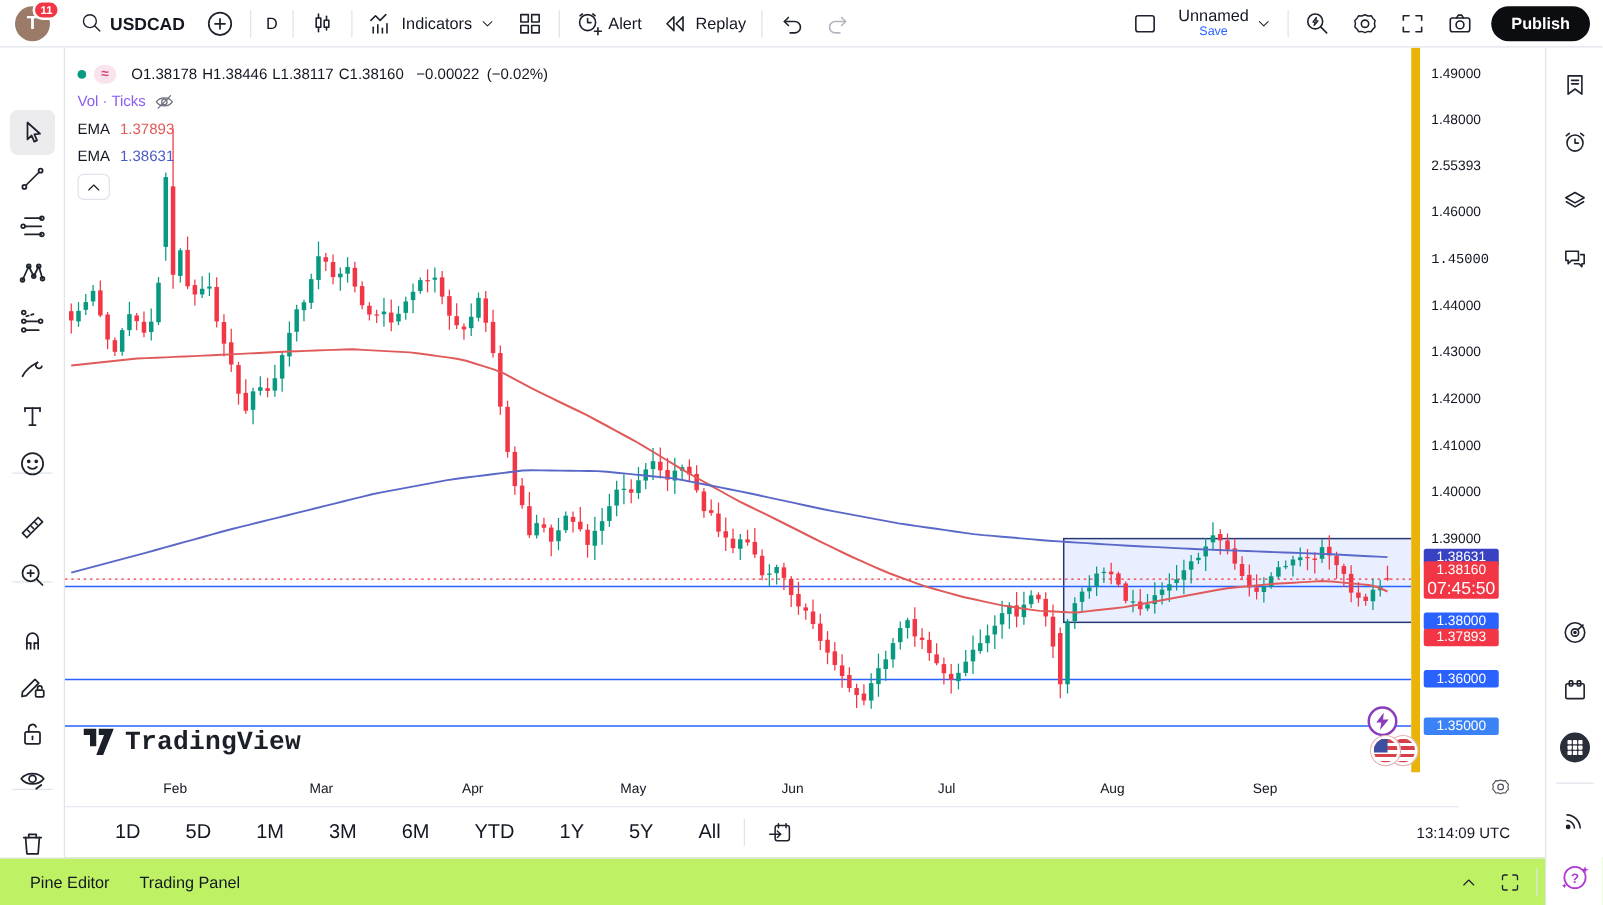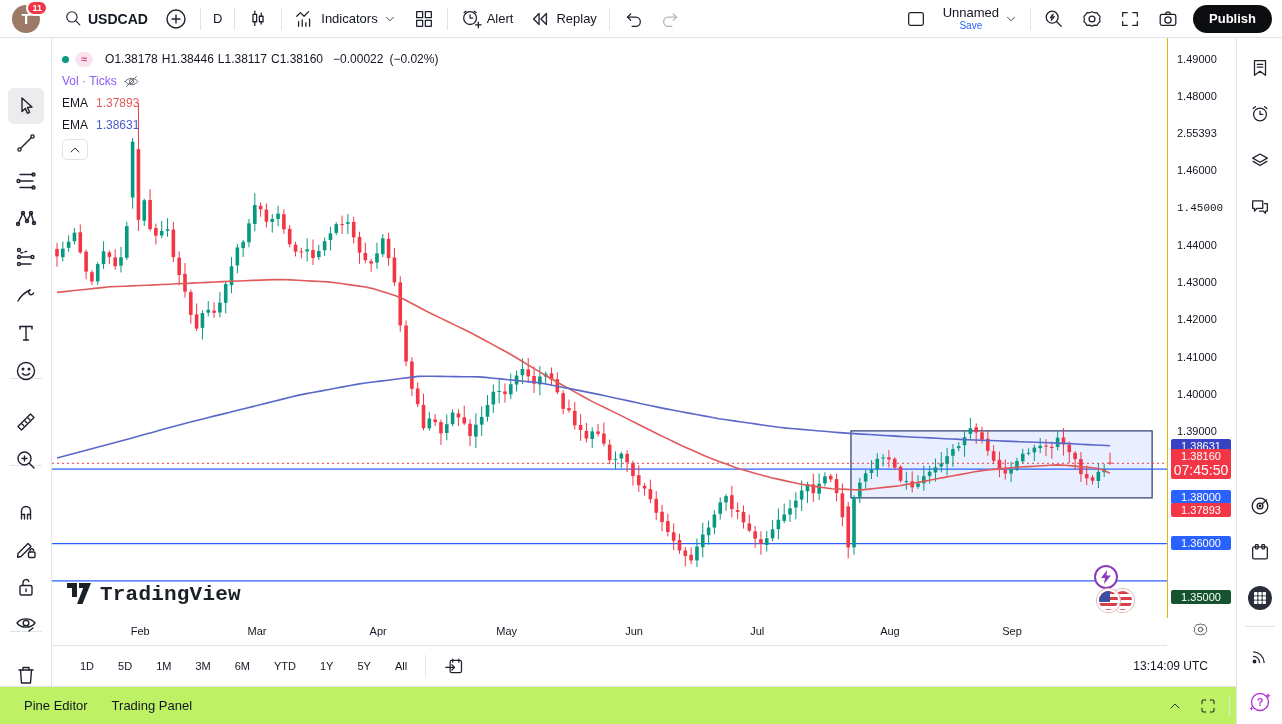--- a/index.html
+++ b/index.html
@@ -28,21 +28,21 @@
   #lefttb { position:absolute; left:0; top:38px; width:52px; height:648px; border-right:1px solid #e0e3eb; background:#fff; z-index:20; }
   .ltool { position:absolute; left:8px; width:36px; height:36px; border-radius:6px; display:flex;
     align-items:center; justify-content:center; cursor:pointer; }
   .ltool.sel { background:#ececef; }
   .ldiv { position:absolute; left:10px; width:32px; height:1px; background:#e0e3eb; }
   #righttb { position:absolute; right:0; top:38px; width:46px; height:686px; border-left:1px solid #e0e3eb; background:#fff; z-index:20; }
   .rtool { position:absolute; left:7px; width:32px; height:32px; display:flex; align-items:center; justify-content:center; cursor:pointer; }
   
   #chart { position:absolute; left:52px; top:38px; width:1115px; height:580px; overflow:hidden; background:#fff; }
   #plot { position:absolute; left:0; top:0; }
-  #axisY { position:absolute; left:1167px; top:38px; width:69px; height:580px; border-left:1px solid #eab308; background:#fff; }
+  #axisY { position:absolute; left:1129px; top:38px; width:69px; height:580px; border-left:7px solid #eab308; background:#fff; }
   .ytick { position:absolute; left:0; width:62px; text-align:left; padding-left:9px; font-size:11px; color:#131722; }
   .ybadge { position:absolute; left:3px; width:60px; text-align:center; font-size:11px; color:#fff;
     border-radius:2px; padding:1px 0; font-weight:500; }
   .ybadge .sub { font-size:14px; }
   #axisX { position:absolute; left:52px; top:618px; width:1115px; height:28px; border-bottom:1px solid #e0e3eb; background:#fff; }
   .xtick { position:absolute; top:7px; font-size:11px; color:#131722; transform:translateX(-50%); }
   
   #legend { position:absolute; left:10px; top:10px; z-index:10; font-size:12px; }
   .lg-row { display:flex; align-items:center; height:22px; gap:6px; }
   .dot { width:7px; height:7px; border-radius:50%; background:#089981; }
@@ -52,21 +52,21 @@
   .ema-val-red { color:#e05a5a; margin-left:2px; }
   .ema-val-blue { color:#4c5bc9; margin-left:2px; }
   .collapse-btn { width:26px; height:21px; background:#fff; border:1px solid #e0e3eb; border-radius:5px;
     display:flex; align-items:center; justify-content:center; margin-top:3px; cursor:pointer; }
   
   #wm { position:absolute; left:14px; top:544px; display:flex; align-items:center; gap:8px; color:#1b1f27; }
   #wm .wm-text { font-size:21px; font-weight:700; letter-spacing:.2px;font-family:Liberation Mono, monospace; }
   
   #rangebar { position:absolute; left:52px; top:646px; width:1230px; height:40px; background:#fff;
     display:flex; align-items:center; }
-  .rng { font-size:11px; color:#131722; padding:4px 8px; margin-left:8px; border-radius:4px; cursor:pointer; }
+  .rng { font-size:16px; color:#131722; padding:4px 8px; margin-left:20px; border-radius:4px; cursor:pointer; }
   .clock { position:absolute; right:74px; top:13px; font-size:12px; color:#131722; }
   #panelbar { position:absolute; left:0; top:686px; width:1282px; height:38px; border-top:1px solid #e0e3eb;
     background:#bef264; display:flex; align-items:center; }
   .panel-tab { font-size:13px; color:#131722; margin-left:24px; cursor:pointer; }
   
   .mind { position:absolute; width:24px; height:24px; border-radius:50%; border:2px solid #8b3dbb; background:#fff;
     display:flex; align-items:center; justify-content:center; color:#8b3dbb; z-index:6; }
   .flags { position:absolute; z-index:6; width:38px; height:24px; }
   .flagc { position:absolute; width:23px; height:23px; border-radius:50%; border:2px solid #fff;
     box-shadow:0 0 0 1px #e3b6b6; overflow:hidden;
@@ -854,21 +854,21 @@
     </div>
     <div class="ybadge" style="background: rgb(41, 98, 255); top: 451.5px;">
       <div>1.38000</div>
     </div>
     <div class="ybadge" style="background: rgb(242, 54, 69); top: 464.5px;">
       <div>1.37893</div>
     </div>
     <div class="ybadge" style="background: rgb(41, 98, 255); top: 497.5px;">
       <div>1.36000</div>
     </div>
-    <div class="ybadge" style="background: #14532d; top: 535.5px; margin-top: 16px;">
+    <div class="ybadge" style="background: #3b82f6; top: 535.5px;">
       <div>1.35000</div>
     </div>
   </div>
 
 <div id="axisX">
     <div class="xtick" style="left: 88.187px;">Feb</div>
     <div class="xtick" style="left: 205.07px;">Mar</div>
     <div class="xtick" style="left: 326.165px;">Apr</div>
     <div class="xtick" style="left: 454.631px;">May</div>
     <div class="xtick" style="left: 582.044px;">Jun</div>

